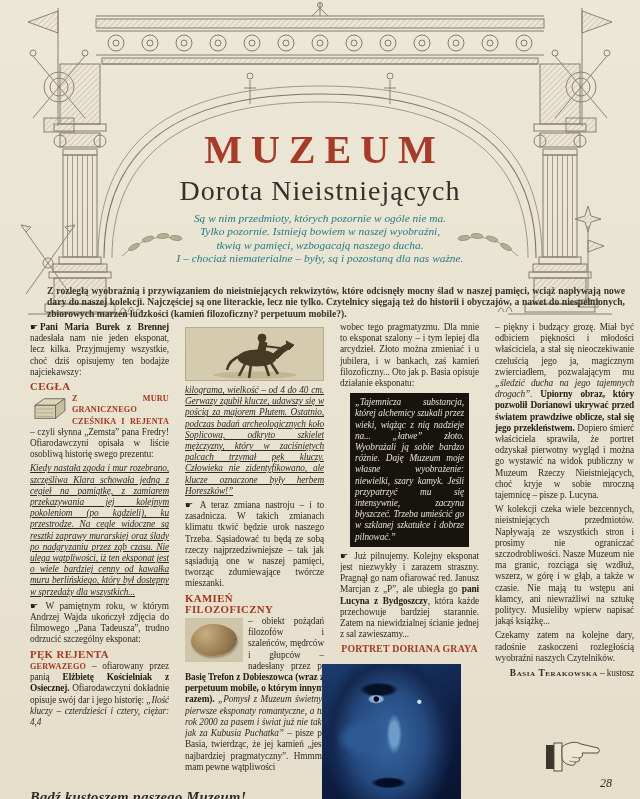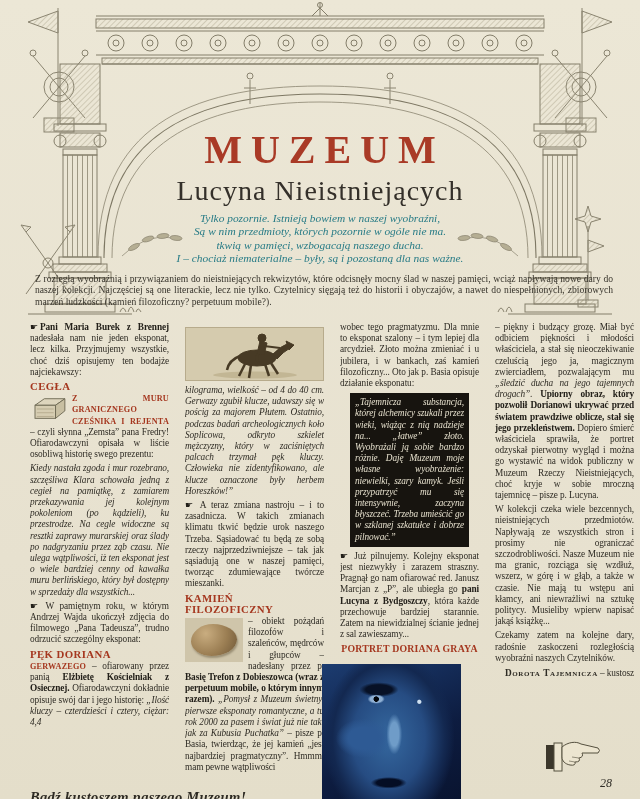--- a/index.html
+++ b/index.html
@@ -7,27 +7,27 @@
     position:relative; width:640px; height:799px; overflow:hidden;
     background:linear-gradient(#ece7d6, #e7e1cf 70%, #e4deca);
     font-family:"Liberation Serif", serif; color:#2e2b24;
   }
   .header-art { position:absolute; top:0; left:0; }
   .masthead { position:absolute; top:126px; left:0; width:640px; text-align:center; }
   .m-title { font-size:40px; font-weight:bold; letter-spacing:9px; padding-left:9px; color:#a93a26; }
   .m-sub { font-size:28px; letter-spacing:1px; color:#34302a; margin-top:2px; }
   .motto { position:absolute; top:212px; left:0; width:640px; text-align:center;
            font-style:italic; color:#277b86; font-size:11.4px; line-height:13.3px; }
-  .intro { position:absolute; top:269px; left:31px; width:578px; margin:4px;
-           font-size:9.6px; line-height:11.4px; text-align:justify; color:#36332b; }
+  .intro { position:absolute; top:269px; left:31px; width:578px; margin:16px;
+           font-size:9.6px; line-height:11.4px; text-align:justify; color:#36332b;font-weight:bold; }
   .columns { position:absolute; top:322px; left:30px; width:580px; height:476px; display:flex; gap:16px; }
   .colm { flex:0 0 139px; width:139px; overflow:hidden;
           font-size:9.3px; line-height:11.2px; text-align:justify; letter-spacing:-0.1px; }
   .bp { margin:0 0 3px; }
-  .it { font-style:italic; }
+  .it { font-style:italic;text-decoration:underline; }
   b { color:#23201a; }
   .red-head { color:#a5371f; font-weight:bold; font-size:10.8px; letter-spacing:0.4px; margin:3px 0 1px; }
   .red-head.center { text-align:center; font-size:9.8px; letter-spacing:0.2px; }
   .red-sub { color:#a5371f; font-weight:bold; font-size:8.2px; letter-spacing:0.2px; }
   .manicule { font-family:"DejaVu Sans", sans-serif; font-size:9px; margin-right:2px; color:#23201a; }
   .reversed { background:#17140f; color:#e6e0cd; font-style:italic; padding:4px 5px; margin:4px 10px; text-align:justify; }
   .fig-horseman { width:139px; height:54px; margin:5px 0 4px; background:#d5cbae; }
   .brick { float:left; margin:2px 4px 1px 0; }
   .fig-stone { float:left; display:block; position:relative; width:58px; height:44px;
                background:#cfc5aa; margin:2px 5px 2px 0; }
@@ -204,26 +204,26 @@
       <rect x="578" y="300" width="20" height="7" fill="url(#hx)"></rect>
     </g>
     <g stroke="#8a8470" fill="none">
       <path d="M120,312 q3,-8 6,0 M128,312 q3,-10 6,0 M136,312 q2,-6 5,0"></path>
       <path d="M498,312 q3,-8 6,0 M506,312 q3,-10 6,0"></path>
     </g>
   </svg>
 
   <div class="masthead">
     <div class="m-title">MUZEUM</div>
-    <div class="m-sub">Lucyna Nieistniejących</div>
+    <div class="m-sub">Dorota Nieistniejących</div>
   </div>
 
   <div class="motto">
+    <div>Są w nim przedmioty, których pozornie w ogóle nie ma.</div>
     <div>Tylko pozornie. Istnieją bowiem w naszej wyobraźni,</div>
-    <div>Są w nim przedmioty, których pozornie w ogóle nie ma.</div>
     <div>tkwią w pamięci, wzbogacają naszego ducha.</div>
     <div>I – chociaż niematerialne – były, są i pozostaną dla nas ważne.</div>
   </div>
 
   <p class="intro">Z rozległą wyobraźnią i przywiązaniem do nieistniejących rekwizytów, które odcisnęły mocny ślad w naszej pamięci, wciąż napływają nowe dary do naszej kolekcji. Najczęściej są one literackie, lecz nie tylko. Czytelnicy sięgają też do historii i obyczajów, a nawet do niespełnionych, zbiorowych marzeń ludzkości (kamień filozoficzny? perpetuum mobile?).</p>
 
   <div class="columns">
 
     <div class="colm">
       <p class="bp"><span class="manicule">☛</span><b>Pani Maria Burek z Brennej</b><span> nadesłała nam nie jeden eksponat, lecz kilka. Przyjmujemy wszystkie, choć dziś opisujemy ten bodajże najciekawszy:</span></p>
@@ -232,21 +232,21 @@
         <svg class="brick" width="38" height="28" viewBox="0 0 40 30" xmlns="http://www.w3.org/2000/svg">
           <path d="M5,11 L15,4 L37,4 L27,11 Z" fill="#ddd5bd" stroke="#6e6954"></path>
           <rect x="5" y="11" width="22" height="14" fill="#d6cdb2" stroke="#6e6954"></rect>
           <path d="M27,11 L37,4 L37,17 L27,25 Z" fill="#c8bfa2" stroke="#6e6954"></path>
           <line x1="7" y1="15" x2="25" y2="15" stroke="#a79d80" stroke-width="0.7"></line>
           <line x1="7" y1="19" x2="25" y2="19" stroke="#a79d80" stroke-width="0.7"></line>
           <line x1="7" y1="23" x2="25" y2="23" stroke="#a79d80" stroke-width="0.7"></line>
         </svg><span class="red-sub">Z MURU GRANICZNEGO CZEŚNIKA I REJENTA</span><span> – czyli słynna „Zemsta” pana Fredry! Ofiarodawczyni opisała w liście osobliwą historię swego prezentu:</span></p>
       <p class="bp it">Kiedy nastała zgoda i mur rozebrano, szczęśliwa Klara schowała jedną z cegieł na pamiątkę, z zamiarem przekazywania jej kolejnym pokoleniom (po kądzieli), ku przestrodze. Na cegle widoczne są resztki zaprawy murarskiej oraz ślady po nadgryzaniu przez ząb czasu. Nie ulega wątpliwości, iż ten eksponat jest o wiele bardziej cenny od kawałka muru berlińskiego, który był dostępny w sprzedaży dla wszystkich...</p>
       <p class="bp"><span class="manicule">☛</span><span> W pamiętnym roku, w którym Andrzej Wajda ukończył zdjęcia do filmowego „Pana Tadeusza”, trudno odrzucić szczególny eksponat:</span></p>
-      <div class="red-head">PĘK DORIANA</div>
+      <div class="red-head">PĘK REJENTA</div>
       <p class="bp"><span class="red-sub">GERWAZEGO</span><span> – ofiarowany przez panią </span><b>Elżbietę Kościelniak z Osiecznej.</b><span> Ofiarodawczyni dokładnie opisuje swój dar i jego historię: </span><i>„Ilość kluczy – czterdzieści i cztery, ciężar: 4,4</i></p>
     </div>
 
     <div class="colm">
       <div class="fig-horseman">
         <svg width="139" height="54" viewBox="0 0 139 54" xmlns="http://www.w3.org/2000/svg">
           <rect width="139" height="54" fill="#d5cbae"></rect>
           <rect x="0.5" y="0.5" width="138" height="53" fill="none" stroke="#b7ab8c"></rect>
           <ellipse cx="70" cy="48" rx="42" ry="3.5" fill="#c2b694"></ellipse>
           <g fill="#473a25" stroke="#473a25">
@@ -277,21 +277,21 @@
       <p class="bp">wobec tego pragmatyzmu. Dla mnie to eksponat szalony – i tym lepiej dla arcydzieł. Złoto można zmieniać i u jubilera, i w bankach, zaś kamień filozoficzny... Oto jak p. Basia opisuje działanie eksponatu:</p>
       <div class="reversed">„Tajemnicza substancja, której alchemicy szukali przez wieki, wiążąc z nią nadzieje na... „łatwe” złoto. Wyobrażali ją sobie bardzo różnie. Daję Muzeum moje własne wyobrażenie: niewielki, szary kamyk. Jeśli przypatrzyć mu się intensywnie, zaczyna błyszczeć. Trzeba umieścić go w szklanej szkatułce i dobrze pilnować.”</div>
       <p class="bp"><span class="manicule">☛</span><span> Już pilnujemy. Kolejny eksponat jest niezwykły i zarazem straszny. Pragnął go nam ofiarować red. Janusz Marcjan z „P”, ale ubiegła go </span><b>pani Lucyna z Bydgoszczy</b><span>, która każde przechowuje bardziej starannie. Zatem na niewidzialnej ścianie jednej z sal zawieszamy...</span></p>
       <div class="red-head center">PORTRET DORIANA GRAYA</div>
     </div>
 
     <div class="colm">
       <p class="bp"><span>– piękny i budzący grozę. Miał być odbiciem piękności i młodości właściciela, a stał się nieoczekiwanie czeluścią jego ja, magicznym zwierciadłem, pozwalającym mu </span><i>„śledzić ducha na jego tajemnych drogach”</i><span>. </span><b>Upiorny obraz, który pozwolił Dorianowi ukrywać przed światem prawdziwe oblicze, stał się jego przekleństwem.</b><span> Dopiero śmierć właściciela sprawiła, że portret odzyskał pierwotny wygląd i można go wystawić na widok publiczny w Muzeum Rzeczy Nieistniejących, choć kryje w sobie mroczną tajemnicę – pisze p. Lucyna.</span></p>
       <p class="bp">W kolekcji czeka wiele bezcennych, nieistniejących przedmiotów. Napływają ze wszystkich stron i prosimy nie ograniczać szczodrobliwości. Nasze Muzeum nie ma granic, rozciąga się wzdłuż, wszerz, w górę i w głąb, a także w czasie. Nie mają tu wstępu ani kłamcy, ani niewrażliwi na sztukę politycy. Musieliby wpierw napisać jakąś książkę...</p>
       <p class="bp">Czekamy zatem na kolejne dary, radośnie zaskoczeni rozległością wyobraźni naszych Czytelników.</p>
-      <div class="signature"><span class="sig-name">Dorota Tajemnicza</span><span> – kustosz</span></div>
+      <div class="signature"><span class="sig-name">Basia Terakowska</span><span> – kustosz</span></div>
     </div>
   </div>
 
   <div class="portrait"></div>
 
   <svg class="hand" width="56" height="44" viewBox="0 0 56 44" xmlns="http://www.w3.org/2000/svg">
     <rect x="0" y="12" width="9" height="24" fill="#3c372b"></rect>
     <rect x="8" y="10" width="8" height="28" fill="#ece5d0" stroke="#55503f"></rect>
     <path d="M16,14 C22,9 30,8 35,11 L52,15 Q55,17.5 52,20 L36,20 Q38,24 33,25 Q35,29 29,29 Q30,33 24,32 C19,31 16,28 16,24 Z" fill="#ece5d0" stroke="#55503f"></path>
     <path d="M33,25 L26,24 M29,29 L23,28" stroke="#55503f" stroke-width="0.6" fill="none"></path>

